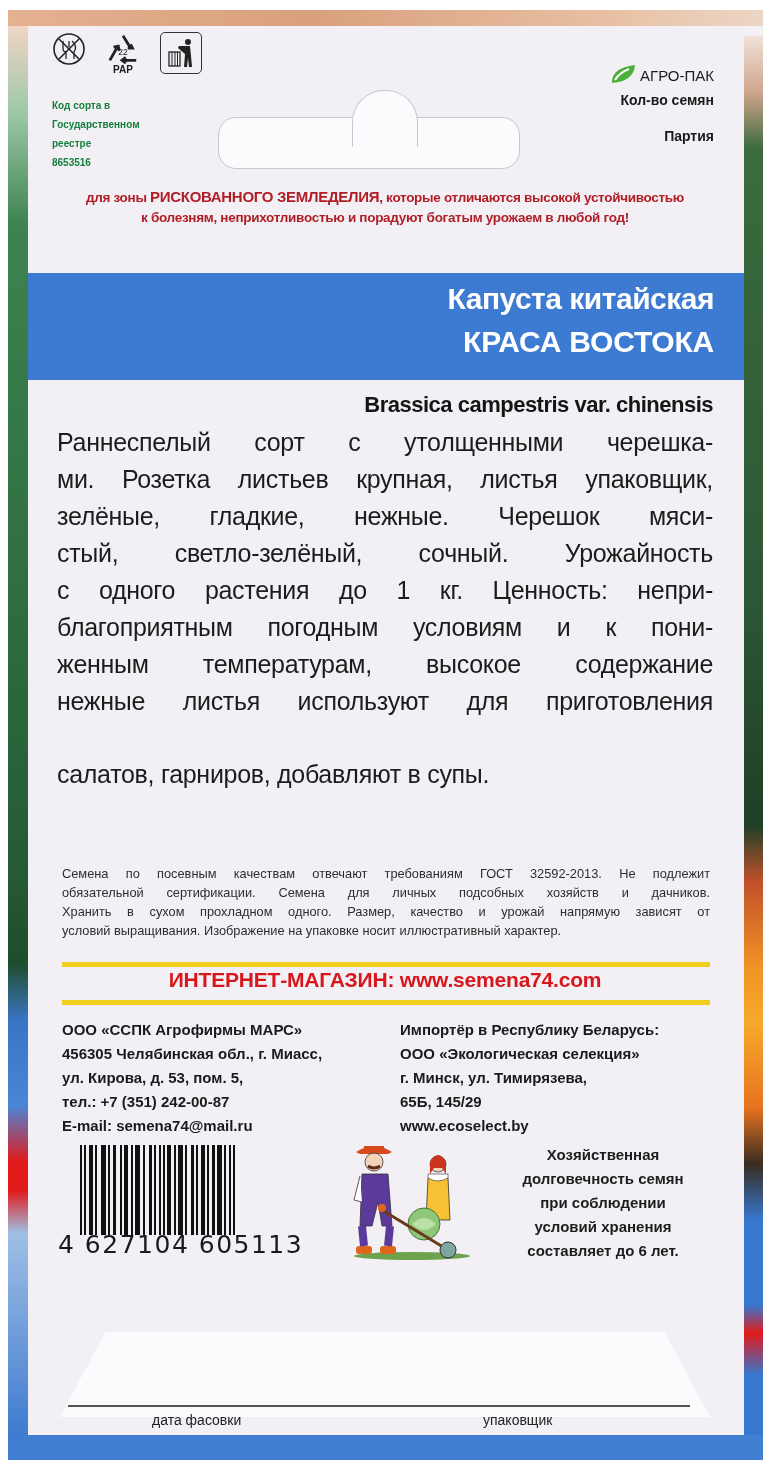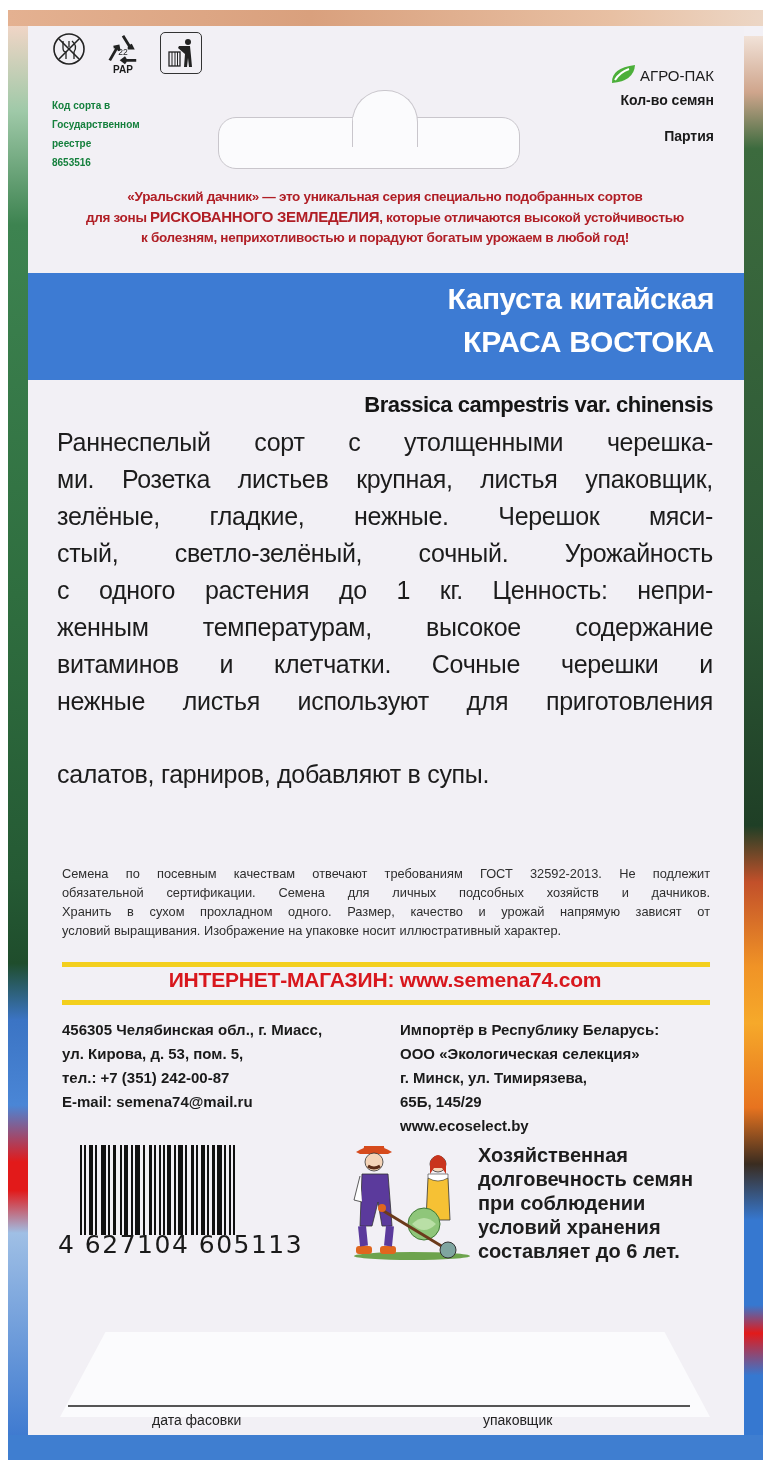--- a/index.html
+++ b/index.html
@@ -48,21 +48,21 @@
   .shop { position:absolute; left:60px; top:968px; width:650px; text-align:center; color:#d8171d; font-weight:bold; font-size:21px; letter-spacing:-0.2px; }
 
   .addr-left { position:absolute; left:62px; top:1018px; font-size:15px; font-weight:bold; line-height:24px; color:#1a1a1a; }
   .addr-right { position:absolute; left:400px; top:1018px; font-size:15px; font-weight:bold; line-height:24px; color:#1a1a1a; }
 
   .barcode { position:absolute; left:80px; top:1145px; width:235px; height:90px; display:flex; align-items:stretch; }
   .barcode i { display:block; background:#111; height:100%; }
   .barcode-num { position:absolute; left:58px; top:1230px; font-size:25px; letter-spacing:1.5px; font-family:"DejaVu Sans", sans-serif; color:#1a1a1a; }
 
   .mascots { position:absolute; left:352px; top:1140px; width:126px; height:122px; }
-  .shelf-life { position:absolute; left:478px; top:1143px; width:250px; font-weight:bold; font-size:20px; line-height:24px; color:#1d1d1d; }
+  .shelf-life { position:absolute; left:478px; top:1143px; width:250px; text-align:center; font-weight:bold; font-size:15px; line-height:24px; color:#1d1d1d; }
 
   .pack-panel { position:absolute; left:60px; top:1332px; width:650px; height:85px; background:#fbfbfd; clip-path:polygon(7% 0,93% 0,100% 100%,0 100%); }
   .sign-rule { position:absolute; left:68px; top:1405px; width:622px; height:2px; background:#555; }
   .pack-date { position:absolute; left:152px; top:1412px; font-size:14px; color:#222; }
   .packer { position:absolute; left:483px; top:1412px; font-size:14px; color:#222; }
 </style>
 </head>
 <body>
 
 <div class="packet"></div>
@@ -124,55 +124,55 @@
         <path d="M5 16 Q10 8 19 5" stroke="#fff" stroke-width="2" fill="none"></path>
       </svg>
     </span>
     <span>АГРО-ПАК</span>
   </div>
   <div class="agro-seeds">Кол-во семян</div>
   <div class="agro-batch">Партия</div>
 </div>
 
 <div class="slogan">
-  <div>«Уральский дачник» — это уникальная серия специально подобранных сортов</div>
   <div><span>для зоны </span><span style="font-size:15px;">РИСКОВАННОГО ЗЕМЛЕДЕЛИЯ</span><span>, которые отличаются высокой устойчивостью</span></div>
   <div>к болезням, неприхотливостью и порадуют богатым урожаем в любой год!</div>
 </div>
 
 <div class="title-band"></div>
 <div class="title-line1">Капуста китайская</div>
 <div class="title-line2">КРАСА ВОСТОКА</div>
 
 <div class="latin">Brassica campestris var. chinensis</div>
 
 <div class="description">
   <span>Раннеспелый сорт с утолщенными черешка-</span>
   <span>ми. Розетка листьев крупная, листья упаковщик,</span>
   <span>зелёные, гладкие, нежные. Черешок мяси-</span>
   <span>стый, светло-зелёный, сочный. Урожайность</span>
   <span>с одного растения до 1 кг. Ценность: непри-</span>
+  <span>благоприятным погодным условиям и к пони-</span>
   <span>женным температурам, высокое содержание</span>
-  <span>витаминов и клетчатки. Сочные черешки и</span>
   <span>нежные листья используют для приготовления</span>
   <span class="last">салатов, гарниров, добавляют в супы.</span>
 </div>
 
 <div class="legal">
   <span>Семена по посевным качествам отвечают требованиям ГОСТ 32592-2013. Не подлежит</span>
   <span>обязательной сертификации. Семена для личных подсобных хозяйств и дачников.</span>
   <span>Хранить в сухом прохладном одного. Размер, качество и урожай напрямую зависят от</span>
   <span class="last">условий выращивания. Изображение на упаковке носит иллюстративный характер.</span>
 </div>
 
 <div class="yellow-line" style="top:962px;"></div>
 <div class="shop">ИНТЕРНЕТ-МАГАЗИН: www.semena74.com</div>
 <div class="yellow-line" style="top:1000px;"></div>
 
 <div class="addr-left">
+  <div>ООО «ССПК Агрофирмы МАРС»</div>
   <div>456305 Челябинская обл., г. Миасс,</div>
   <div>ул. Кирова, д. 53, пом. 5,</div>
   <div>тел.: +7 (351) 242-00-87</div>
   <div>E-mail: semena74@mail.ru</div>
 </div>
 
 <div class="addr-right">
   <div>Импортёр в Республику Беларусь:</div>
   <div>ООО «Экологическая селекция»</div>
   <div>г. Минск, ул. Тимирязева,</div>

